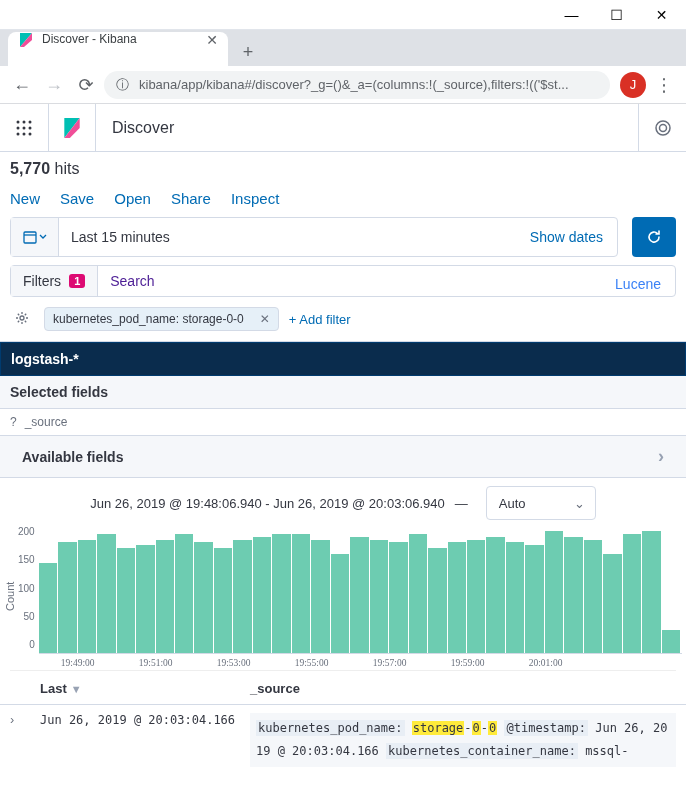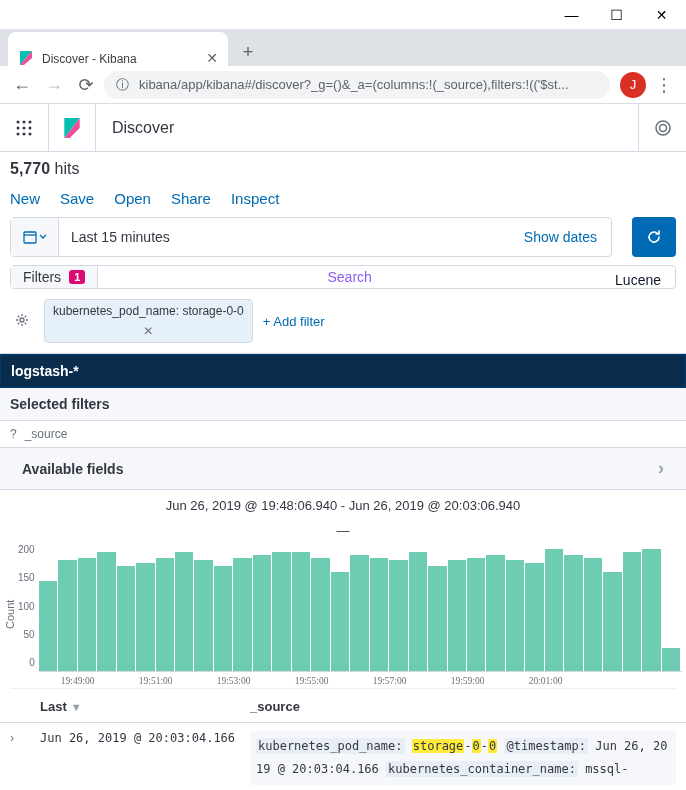--- a/index.html
+++ b/index.html
@@ -2,21 +2,21 @@
 <html><head>
 <meta charset="utf-8">
 <style>
 * { box-sizing: border-box; margin: 0; padding: 0; }
 body { font-family: -apple-system, BlinkMacSystemFont, "Segoe UI", Helvetica, Arial, sans-serif; font-size: 14px; color: #343741; background: #fff; width: 686px; height: 790px; overflow: hidden; }
 
 
 .win-titlebar { height: 30px; background: #fff; border-bottom: 1px solid #e1e5eb; display: flex; justify-content: flex-end; align-items: center; padding-right: 2px; }
 .win-btn { width: 45px; height: 28px; display: flex; align-items: center; justify-content: center; color: #000; font-size: 14px; }
 .tab-strip { height: 36px; background: #dee1e6; display: flex; align-items: flex-end; padding-left: 8px; }
-.tab { background: #fff; height: 34px; border-radius: 8px 8px 0 0; display: flex; align-items: flex-end; padding: 0 10px; min-width: 220px; position: relative; }
+.tab { background: #fff; height: 34px; border-radius: 8px 8px 0 0; display: flex; align-items: flex-start; padding: 0 10px; min-width: 220px; position: relative; }
 .tab-favicon { width: 16px; height: 16px; margin-right: 8px; }
 .tab-title { flex: 1; font-size: 12px; color: #3c4043; }
 .tab-close { color: #5f6368; font-size: 14px; }
 .new-tab { width: 28px; height: 28px; display: flex; align-items: center; justify-content: center; color: #5f6368; font-size: 18px; margin-left: 6px; }
 .addr-bar { height: 38px; background: #fff; border-bottom: 1px solid #dadce0; display: flex; align-items: center; padding: 0 8px; gap: 4px; }
 .nav-icon { width: 28px; height: 28px; display: flex; align-items: center; justify-content: center; color: #5f6368; font-size: 18px; border-radius: 50%; }
 .nav-icon.disabled { color: #bdc1c6; }
 .url-box { flex: 1; background: #f1f3f4; border-radius: 14px; height: 28px; display: flex; align-items: center; padding: 0 12px; color: #5f6368; font-size: 13px; overflow: hidden; white-space: nowrap; }
 .url-box .globe { margin-right: 10px; }
 .avatar { width: 26px; height: 26px; border-radius: 50%; background: #d93025; color: #fff; display: flex; align-items: center; justify-content: center; font-size: 13px; margin-left: 6px; }
@@ -32,53 +32,53 @@
 
 
 .hits-bar { padding: 8px 10px; font-size: 16px; }
 .hits-bar b { font-weight: 700; }
 
 
 .actions { display: flex; gap: 20px; padding: 4px 10px 10px; }
 .actions a { color: #006bb4; font-size: 15px; text-decoration: none; }
 
 
-.dp-row { display: flex; gap: 20px; padding: 0 10px 8px; }
+.dp-row { display: flex; gap: 14px; padding: 0 10px 8px; }
 .dp-box { flex: 1; border: 1px solid #d3dae6; border-radius: 4px; height: 40px; display: flex; align-items: center; background: #fff; }
 .dp-cal { width: 48px; border-right: 1px solid #d3dae6; height: 100%; display: flex; align-items: center; justify-content: center; color: #006bb4; gap: 2px; background: #f5f7fa; }
 .dp-text { flex: 1; padding: 0 12px; color: #343741; }
 .dp-show { color: #006bb4; padding: 0 14px; }
 .refresh-btn { width: 44px; height: 40px; background: #006bb4; border-radius: 4px; display: flex; align-items: center; justify-content: center; color: #fff; }
 
 
 .search-row { display: flex; padding: 0 10px 8px; }
-.search-box { flex: 1; border: 1px solid #d3dae6; border-radius: 4px; height: 24px; display: flex; align-items: center; }
+.search-box { flex: 1; border: 1px solid #d3dae6; border-radius: 4px; height: 32px; display: flex; align-items: center; }
 .filters-btn { padding: 0 12px; height: 100%; display: flex; align-items: center; gap: 8px; border-right: 1px solid #d3dae6; background: #f5f7fa; }
 .badge { background: #dd0a73; color: #fff; font-size: 11px; border-radius: 3px; padding: 1px 5px; font-weight: 600; }
-.search-input { flex: 1; padding: 0 12px; color: #8b5cf6; text-align: center; }
-.lucene { color: #0f172a; padding: 0 14px; margin-top: 6px; }
+.search-input { flex: 1; padding: 0 12px; color: #4c1d95; }
+.lucene { color: #3b82f6; padding: 0 14px; margin-top: 6px; }
 
 
 .filter-pills { display: flex; align-items: center; gap: 10px; padding: 2px 10px 10px; border-bottom: 1px solid #d3dae6; }
 .gear { color: #69707d; width: 24px; text-align: center; }
-.pill { border: 1px solid #d3dae6; border-radius: 4px; padding: 4px 8px; font-size: 12px; background: #e6f0f8; display: flex; align-items: center; gap: 6px; flex-direction: column; }
+.pill { border: 1px solid #d3dae6; border-radius: 4px; padding: 4px 8px; font-size: 12px; background: #e6f0f8; display: flex; align-items: center; gap: 16px; }
 .pill .x { color: #69707d; }
 .add-filter { color: #006bb4; font-size: 13px; }
 
 
 .index-bar { background: #0a2c4d; color: #fff; padding: 8px 10px; font-weight: 700; border: 1px solid #003b6f; }
 
 
 .fields-header { padding: 8px 10px; font-weight: 700; border-bottom: 1px solid #d3dae6; background: #f5f7fa; }
 .field-row { padding: 6px 10px; color: #69707d; font-size: 12px; border-bottom: 1px solid #d3dae6; display: flex; gap: 8px; }
 .avail-header { padding: 10px 22px; font-weight: 700; border-bottom: 1px solid #d3dae6; display: flex; justify-content: space-between; align-items: center; background:#f5f7fa; }
 .avail-header .chev { color: #98a2b3; font-size: 18px; }
 
 
-.chart-header { display: flex; align-items: center; justify-content: center; gap: 10px; padding: 8px 10px 4px; font-size: 13px; color: #343741; flex-direction: column; }
+.chart-header { display: flex; align-items: center; justify-content: center; gap: 10px; padding: 8px 10px 4px; font-size: 13px; color: #343741; }
 .auto-select { border: 1px solid #d3dae6; border-radius: 4px; height: 34px; padding: 0 30px 0 12px; width: 110px; display: flex; align-items: center; justify-content: space-between; position: relative; margin-left: 8px;}
 .auto-select .chev { position: absolute; right: 10px; color: #69707d; }
 .chart-wrap { display: flex; padding: 0 4px 0 2px; }
 .y-axis-label { writing-mode: vertical-rl; transform: rotate(180deg); font-size: 11px; color: #69707d; text-align: center; padding: 40px 2px; }
 .y-ticks { display: flex; flex-direction: column; justify-content: space-between; font-size: 10px; color: #69707d; text-align: right; padding: 2px 4px 14px 0; height: 140px;}
 .bars-area { flex: 1; }
 .bars { display: flex; align-items: flex-end; height: 130px; gap: 1px; border-bottom: 1px solid #d3dae6; padding-right:2px;}
 .bar { background: #6dccb1; width: 100%; }
 .x-ticks { display: flex; font-size: 9.5px; color: #69707d; padding-top: 4px; position: relative; height: 14px;}
 .x-tick { position: absolute; transform: translateX(-50%); font-family: Liberation Serif, serif; }
@@ -218,33 +218,37 @@
   </div>
   <div class="pill">
     <span>kubernetes_pod_name: storage-0-0</span>
     <span class="x">✕</span>
   </div>
   <div class="add-filter">+ Add filter</div>
 </div>
 
 <div class="index-bar">logstash-*</div>
 
-<div class="fields-header">Selected filters</div>
+<div class="fields-header">Selected fields</div>
 <div class="field-row">
   <span>?</span>
   <span>_source</span>
 </div>
 <div class="avail-header">
   <span>Available fields</span>
   <span class="chev">›</span>
 </div>
 
 <div class="chart-header">
   <span>Jun 26, 2019 @ 19:48:06.940 - Jun 26, 2019 @ 20:03:06.940</span>
   <span>—</span>
+  <div class="auto-select">
+    <span>Auto</span>
+    <span class="chev">⌄</span>
+  </div>
 </div>
 <div class="chart-wrap">
   <div class="y-axis-label">Count</div>
   <div class="y-ticks" id="y-ticks">
       <div>200</div>
       <div>150</div>
       <div>100</div>
       <div>50</div>
       <div>0</div>
     </div>

